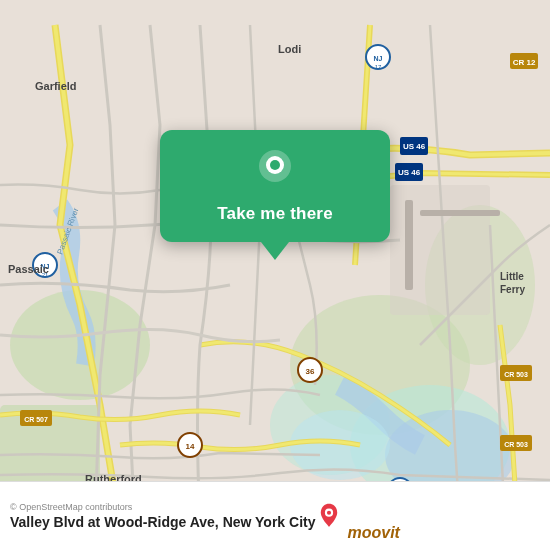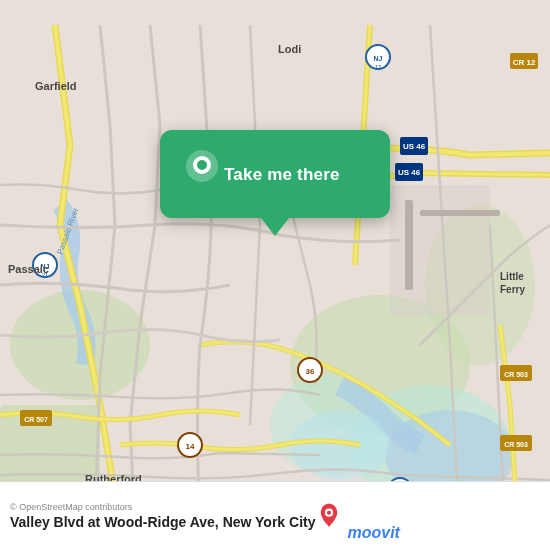--- a/index.html
+++ b/index.html
@@ -22,21 +22,21 @@
 
     
     #popup-card {
       position: absolute;
       top: 130px;
       left: 160px;
       width: 230px;
       background: #2eaa6e;
       border-radius: 12px;
       display: flex;
-      flex-direction: row;
+      flex-direction: column;
       align-items: center;
       padding: 18px 20px 16px;
       box-shadow: 0 4px 16px rgba(0,0,0,0.3);
     }
 
     
     #popup-card::after {
       content: '';
       position: absolute;
       bottom: -18px;
@@ -106,21 +106,21 @@
     }
 
     .moovit-pin {
       width: 28px;
       height: 28px;
     }
 
     .moovit-text {
       font-size: 16px;
       font-weight: bold;
-      color: #3b82f6;
+      color: #a16207;
       font-style: italic;
       margin-top: 34px;
     }
   </style>
 </head>
 <body>
 
 <div id="map-container">
 
   <svg id="map-svg" viewBox="0 0 550 500" xmlns="http://www.w3.org/2000/svg">

